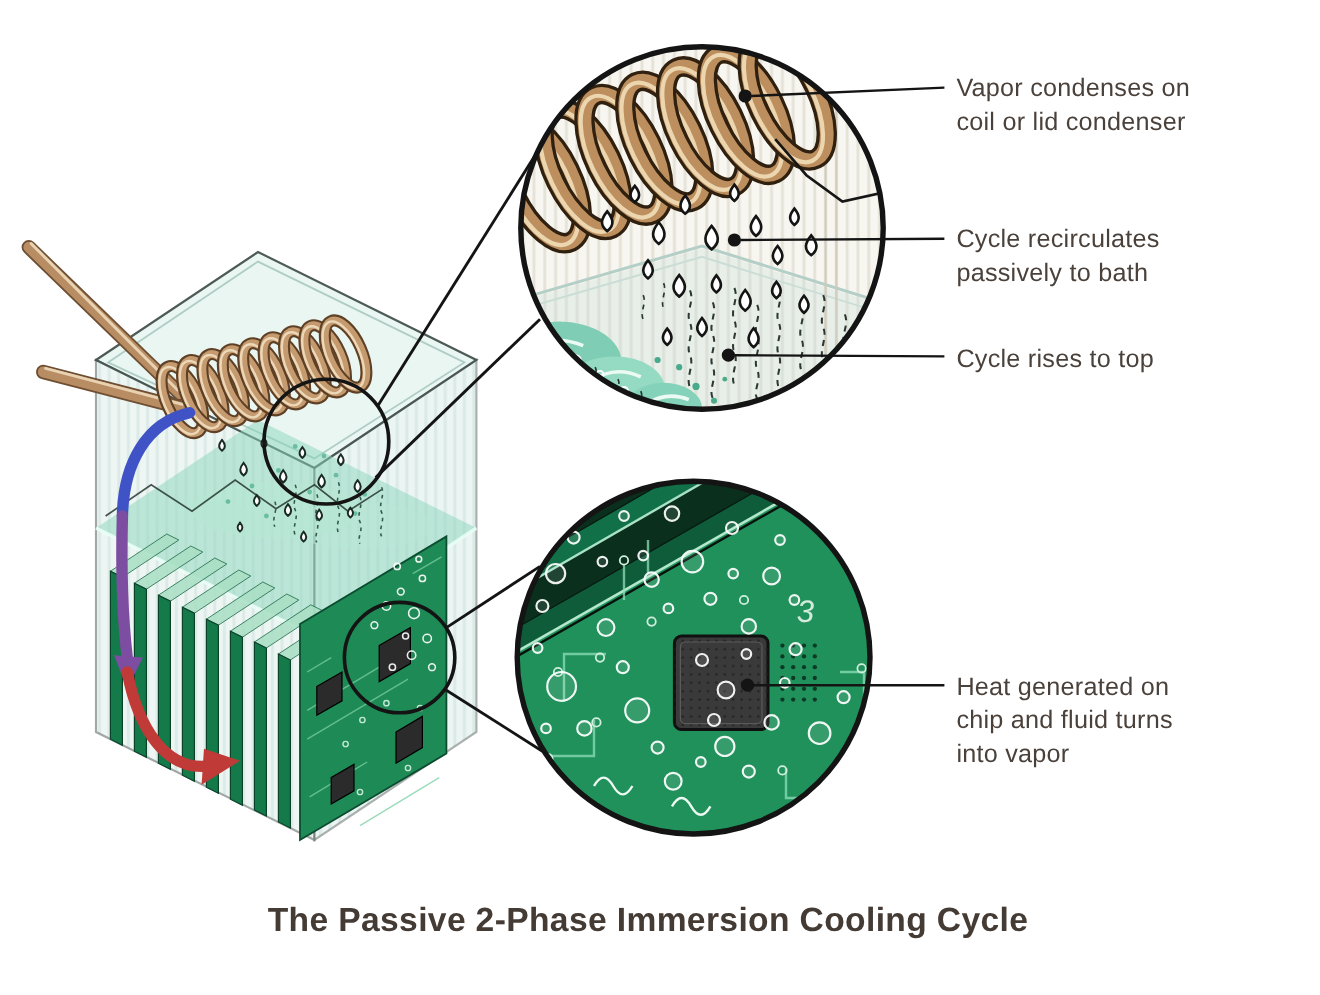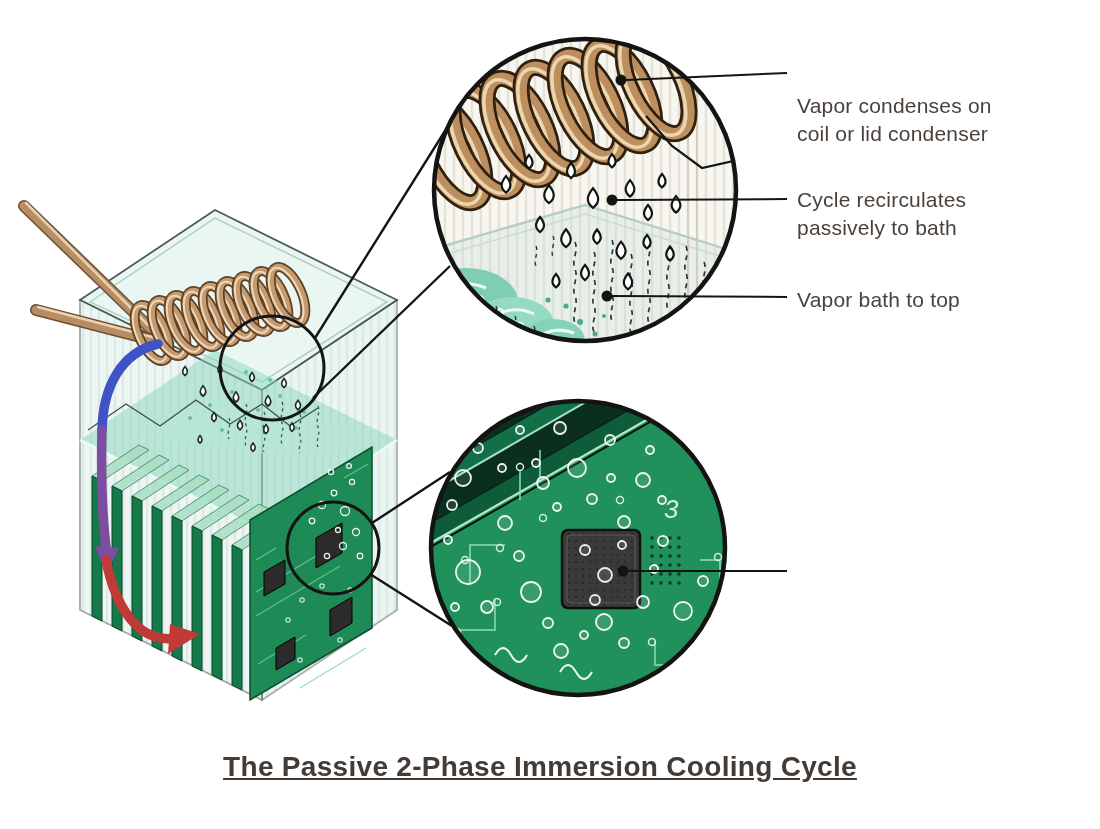--- a/index.html
+++ b/index.html
@@ -2,21 +2,21 @@
 <html><head>
 <meta charset="utf-8">
 <style>
   html,body{margin:0;padding:0;background:#ffffff;}
   .stage{position:relative;width:1100px;height:829px;background:#ffffff;overflow:hidden;
          font-family:"Liberation Sans",sans-serif;}
   svg{position:absolute;top:0;left:0;}
   .label{position:absolute;font:400 21px/1.33 "Liberation Sans",sans-serif;color:#4a413b;
          white-space:pre-line;letter-spacing:.2px;}
   .title{position:absolute;top:750px;left:0;width:1080px;text-align:center;
-         font:700 28px/1.2 "Liberation Sans",sans-serif;color:#453b35;letter-spacing:.3px;text-decoration:underline;}
+         font:700 28px/1.2 "Liberation Sans",sans-serif;color:#453b35;letter-spacing:.3px;}
 </style>
 </head>
 <body>
 
 <div class="stage">
 
 <svg width="1100" height="829" viewBox="0 0 1100 829">
   <defs>
     <clipPath id="clipTop">
           <circle cx="585" cy="190" r="151"></circle>
@@ -419,21 +419,24 @@
   </g>
 
   <g stroke="#141414" stroke-width="2">
     <line x1="626" y1="80" x2="787" y2="73"></line>
     <line x1="617" y1="200" x2="787" y2="199"></line>
     <line x1="612" y1="296" x2="787" y2="297"></line>
     <line x1="628" y1="571" x2="787" y2="571"></line>
   </g>
 </svg>
 
-<div class="label" style="left:797px;top:60px;margin-top:32px;">Vapor condenses on
+<div class="label" style="left:797px;top:60px;">Vapor condenses on
 coil or lid condenser</div>
 <div class="label" style="left:797px;top:186px;">Cycle recirculates
 passively to bath</div>
-<div class="label" style="left:797px;top:286px;">Vapor bath to top</div>
+<div class="label" style="left:797px;top:286px;">Cycle rises to top</div>
+<div class="label" style="left:797px;top:559px;">Heat generated on
+chip and fluid turns
+into vapor</div>
 
 <div class="title">The Passive 2-Phase Immersion Cooling Cycle</div>
 
 </div>
 
 </body></html>

